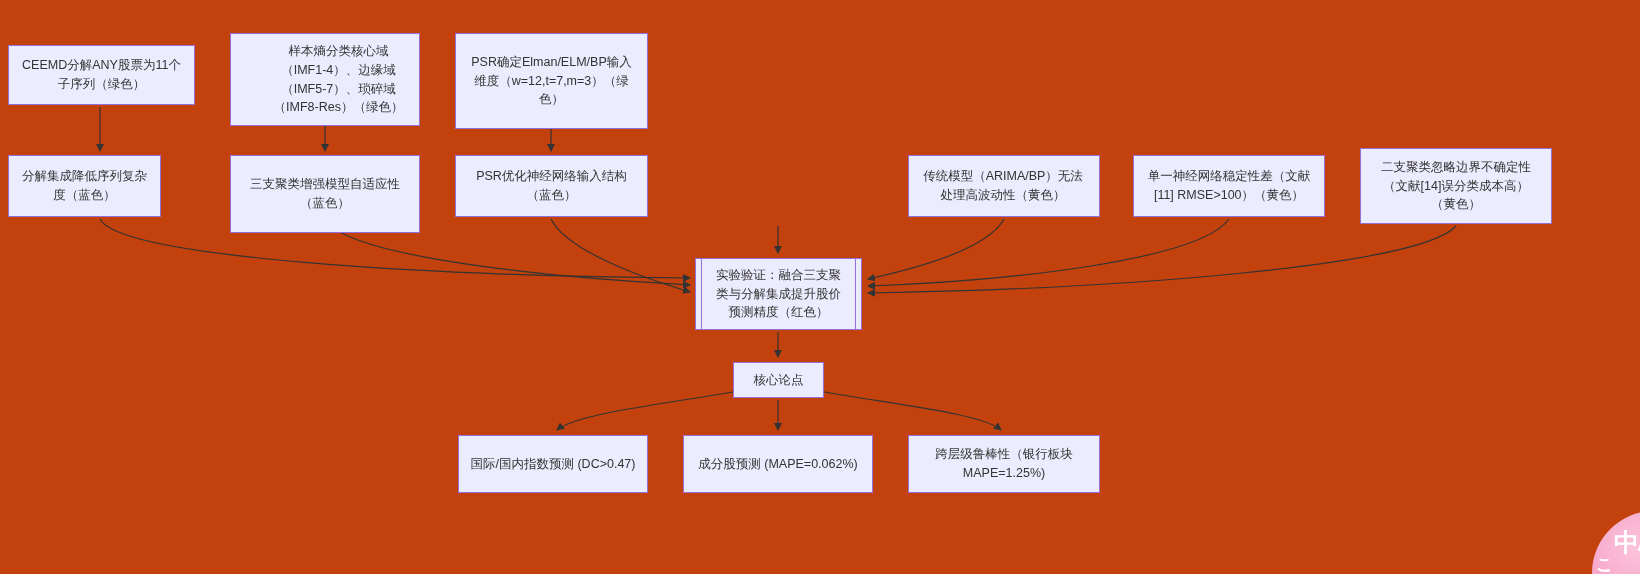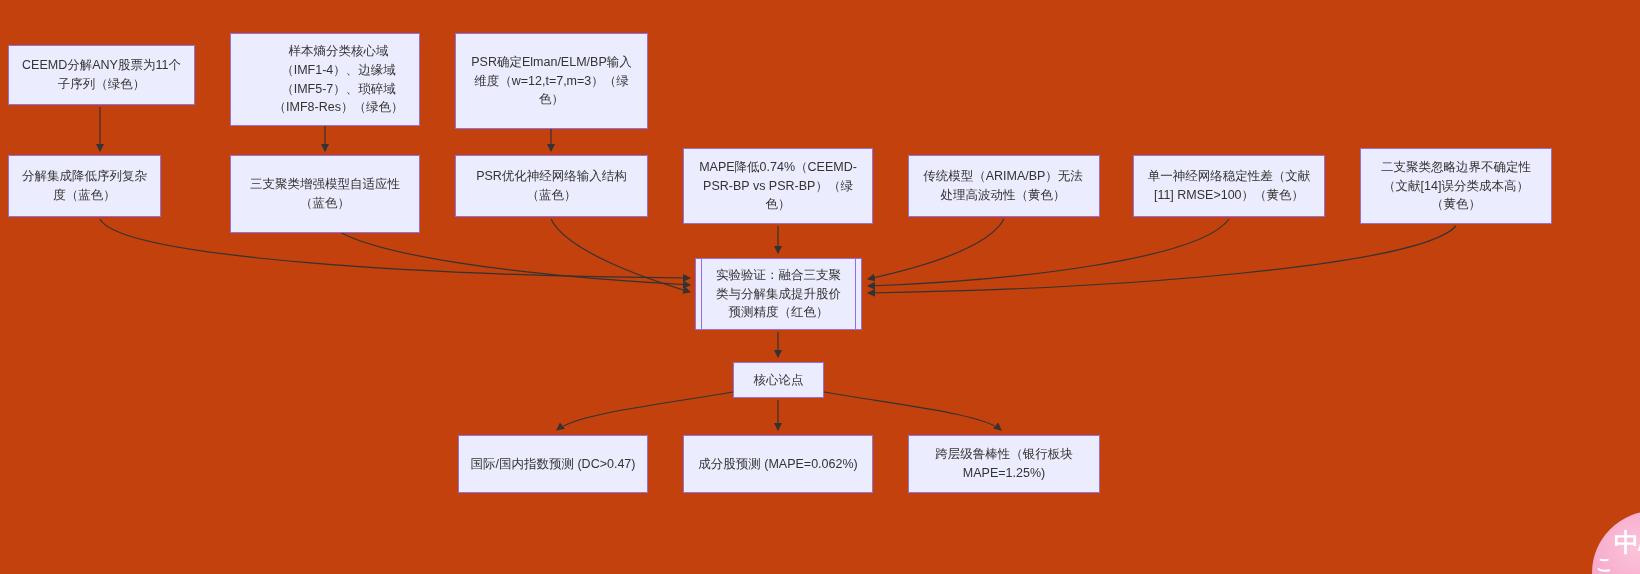--- a/index.html
+++ b/index.html
@@ -63,21 +63,20 @@
   <div class="node" style="left:230px;top:33px;width:190px;height:93px;padding-left:37px;">样本熵分类核心域（IMF1-4）、边缘域（IMF5-7）、琐碎域（IMF8-Res）（绿色）</div>
 
   <div class="node" style="left:455px;top:33px;width:193px;height:96px;">PSR确定Elman/ELM/BP输入维度（w=12,t=7,m=3）（绿色）</div>
 
   <div class="node" style="left:8px;top:155px;width:153px;height:62px;">分解集成降低序列复杂度（蓝色）</div>
 
   <div class="node" style="left:230px;top:155px;width:190px;height:78px;">三支聚类增强模型自适应性（蓝色）</div>
 
   <div class="node" style="left:455px;top:155px;width:193px;height:62px;">PSR优化神经网络输入结构（蓝色）</div>
 
-  <div class="node" style="left:683px;top:148px;width:190px;height:76px;">MAPE降低0.74%（CEEMD-PSR-BP vs PSR-BP）（绿色）</div>
 
   <div class="node" style="left:908px;top:155px;width:192px;height:62px;padding-left:8px;">传统模型（ARIMA/BP）无法处理高波动性（黄色）</div>
 
   <div class="node" style="left:1133px;top:155px;width:192px;height:62px;">单一神经网络稳定性差（文献[11] RMSE&gt;100）（黄色）</div>
 
   <div class="node" style="left:1360px;top:148px;width:192px;height:76px;">二支聚类忽略边界不确定性（文献[14]误分类成本高）（黄色）</div>
 
   <div class="node subroutine" style="left:695px;top:258px;width:167px;height:72px;">
     <span class="inner-bar left"></span>
     <span>实验验证：融合三支聚类与分解集成提升股价预测精度（红色）</span>

